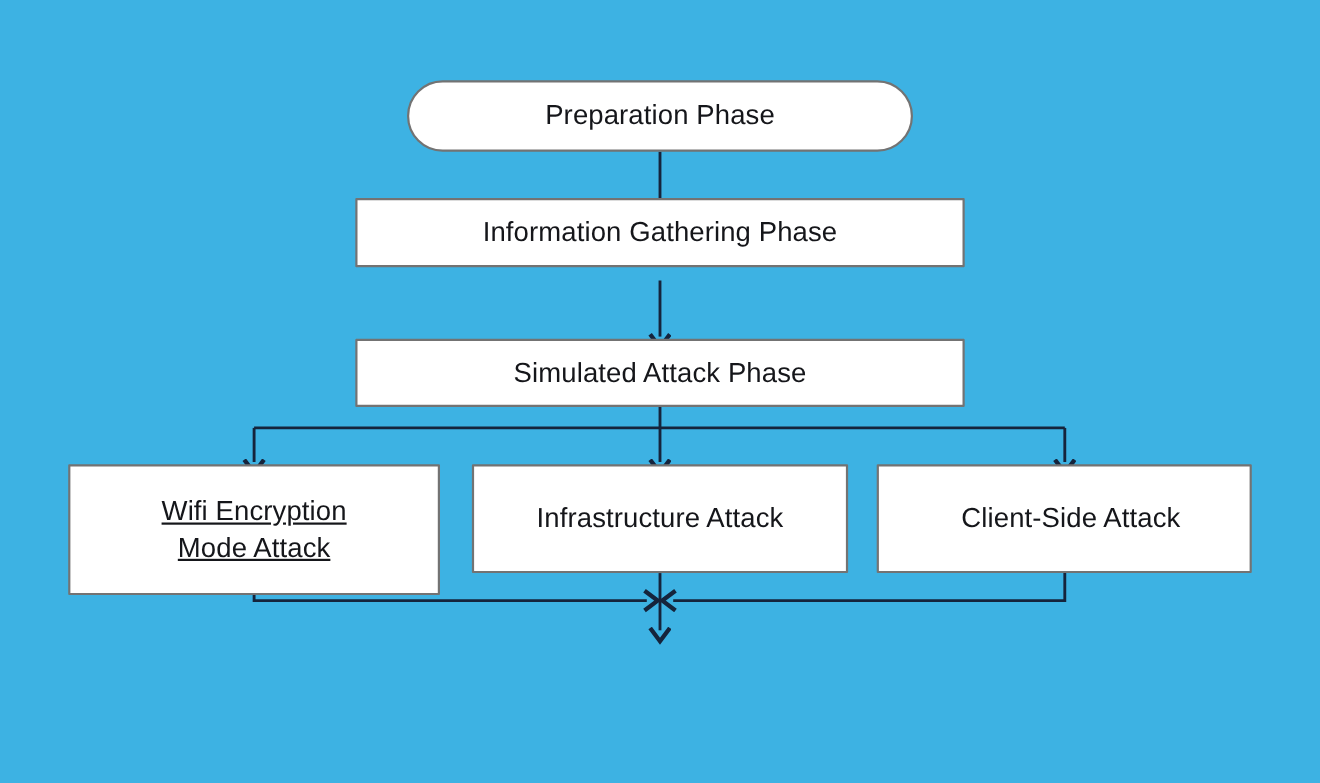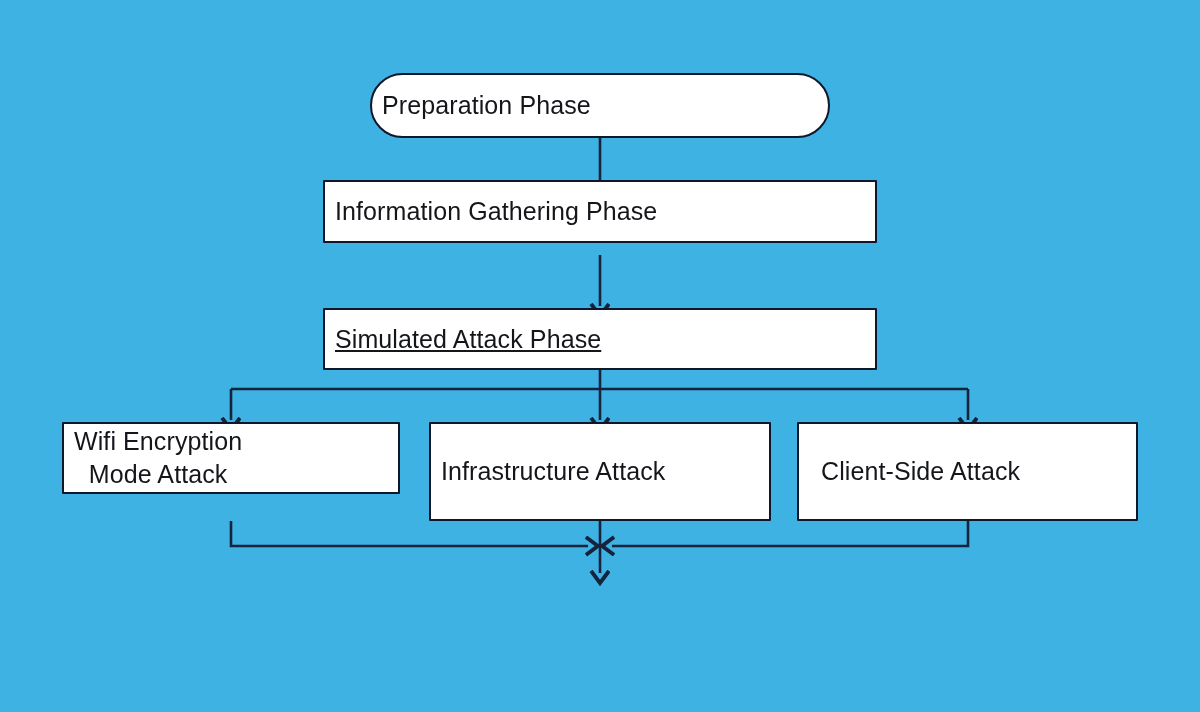--- a/index.html
+++ b/index.html
@@ -23,25 +23,25 @@
     position: absolute;
     left: 0;
     top: 0;
     width: 1200px;
     height: 712px;
     pointer-events: none;
   }
   .node {
     position: absolute;
     background: #FFFFFF;
-    border: 2px solid #0f172a;
+    border: 2px solid #737373;
     box-sizing: border-box;
     display: flex;
     align-items: center;
-    justify-content: flex-start;
+    justify-content: center;
     text-align: center;
     color: #15161A;
     font-size: 25px;
     line-height: 1.32;
     letter-spacing: 0.1px;
     white-space: pre-line;
   }
   .node.stadium {
     border-radius: 999px;
   }
@@ -104,25 +104,25 @@
   </svg>
 
   <div class="node stadium" style="left:370px; top:73px; width:460px; height:65px;">
     <span class="node-label">Preparation Phase</span>
   </div>
 
   <div class="node rect" style="left:323px; top:180px; width:554px; height:63px;">
     <span class="node-label">Information Gathering Phase</span>
   </div>
 
-  <div class="node rect" style="left:323px; top:308px; width:554px; height:62px;text-decoration:underline;">
+  <div class="node rect" style="left:323px; top:308px; width:554px; height:62px;">
     <span class="node-label">Simulated Attack Phase</span>
   </div>
 
-  <div class="node rect" style="left:62px; top:422px; width:338px; height:72px;">
+  <div class="node rect" style="left:62px; top:422px; width:338px; height:119px;text-decoration:underline;">
     <span class="node-label">Wifi Encryption
 Mode Attack</span>
   </div>
 
   <div class="node rect" style="left:429px; top:422px; width:342px; height:99px;">
     <span class="node-label">Infrastructure Attack</span>
   </div>
 
   <div class="node rect" style="left:797px; top:422px; width:341px; height:99px;padding-left:12px;">
     <span class="node-label">Client-Side Attack</span>

